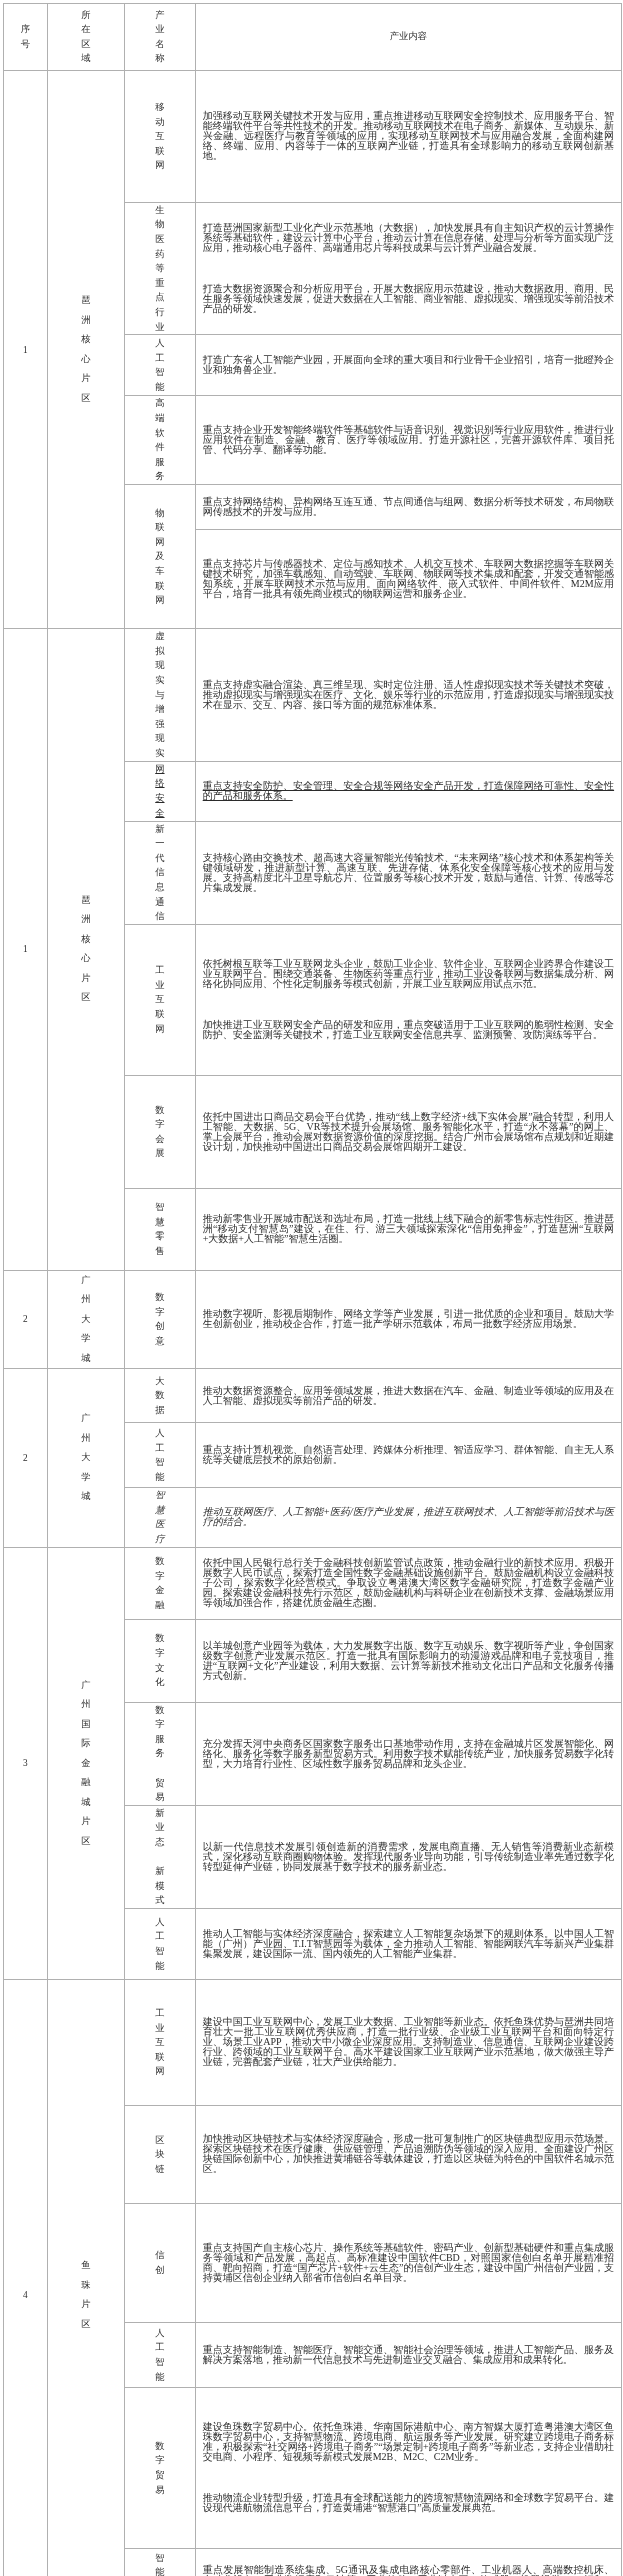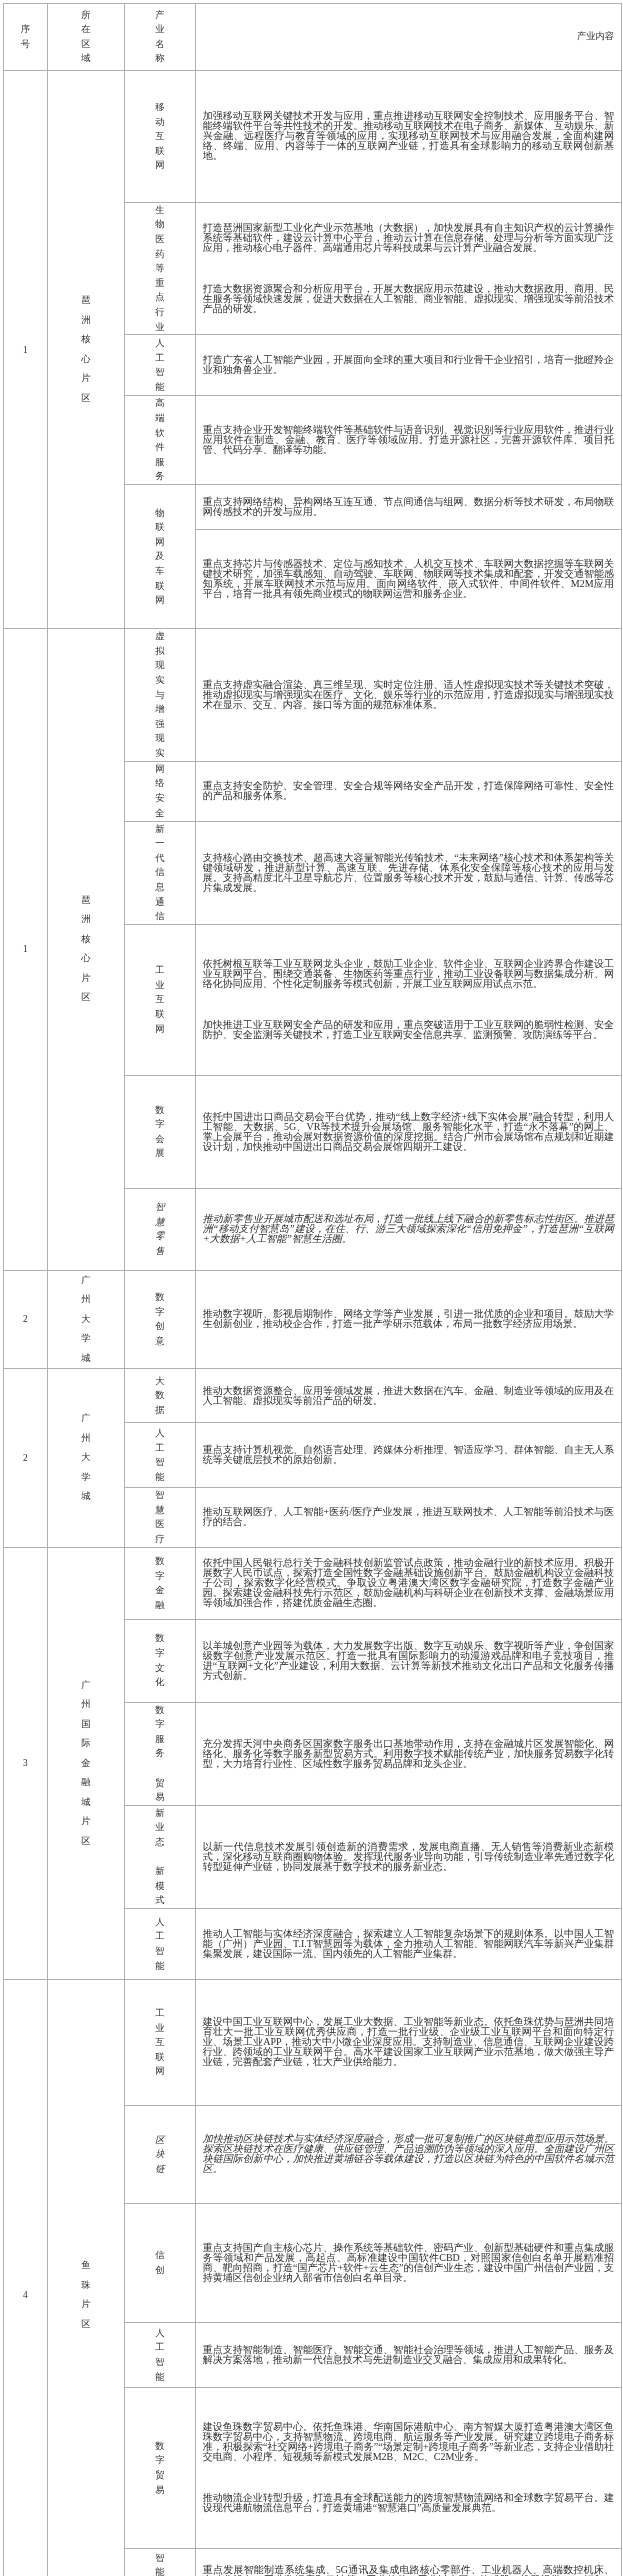--- a/index.html
+++ b/index.html
@@ -7,21 +7,21 @@
   .page{width:624px;box-sizing:border-box;padding:2.9px;background:#ffffff;}
   table{border-collapse:collapse;table-layout:fixed;width:618px;}
   col.c1{width:44px;}
   col.c2{width:77px;}
   col.c3{width:71px;}
   col.c4{width:426px;}
   th,td{border:1px solid #b0b0b0;vertical-align:middle;font-weight:normal;
         font-size:9.3px;padding:0;background:#ffffff;}
   thead tr{height:67px;}
   th{text-align:center;}
-  th.content-head{text-align:right;}
+  th.content-head{text-align:center;}
   th.content-head div{padding:0 6.8px;font-size:9.3px;}
   .vtext{width:10.7px;margin:0 auto;text-align:center;word-break:break-all;
          white-space:pre-line;line-height:14.6px;font-size:9.3px;}
   td.region-cell .vtext{line-height:19.5px;}
   td.serial-cell{text-align:center;font-size:9.3px;}
   td.name-cell{text-align:center;}
   td.content-cell{padding:3.9px 6.8px;font-size:10px;line-height:10px;
                   text-align:justify;}
   td.content-cell p{margin:0;}
   td.content-cell p + p{margin-top:31px;}
@@ -110,21 +110,21 @@
           <td class="region-cell" rowspan="6">
             <div class="vtext">琶洲核心片区</div>
           </td>
           <td class="name-cell" rowspan="1">
             <div class="vtext">虚拟现实与增强现实</div>
           </td>
           <td class="content-cell">
             <p>重点支持虚实融合渲染、真三维呈现、实时定位注册、适人性虚拟现实技术等关键技术突破，推动虚拟现实与增强现实在医疗、文化、娱乐等行业的示范应用，打造虚拟现实与增强现实技术在显示、交互、内容、接口等方面的规范标准体系。</p>
           </td>
         </tr>
-        <tr style="height: 60px;">
+        <tr style="height: 60px; text-decoration: underline;">
           <td class="name-cell" rowspan="1">
             <div class="vtext">网络安全</div>
           </td>
           <td class="content-cell">
             <p>重点支持安全防护、安全管理、安全合规等网络安全产品开发，打造保障网络可靠性、安全性的产品和服务体系。</p>
           </td>
         </tr>
         <tr style="height: 102px; padding-left: 12px;">
           <td class="name-cell" rowspan="1">
             <div class="vtext">新一代信息通信</div>
@@ -143,21 +143,21 @@
           </td>
         </tr>
         <tr style="height: 113px;">
           <td class="name-cell" rowspan="1">
             <div class="vtext">数字会展</div>
           </td>
           <td class="content-cell">
             <p>依托中国进出口商品交易会平台优势，推动“线上数字经济+线下实体会展”融合转型，利用人工智能、大数据、5G、VR等技术提升会展场馆、服务智能化水平，打造“永不落幕”的网上、掌上会展平台，推动会展对数据资源价值的深度挖掘。结合广州市会展场馆布点规划和近期建设计划，加快推动中国进出口商品交易会展馆四期开工建设。</p>
           </td>
         </tr>
-        <tr style="height: 82px; font-style: italic;">
+        <tr style="height: 82px;">
           <td class="name-cell" rowspan="1">
             <div class="vtext">智慧零售</div>
           </td>
           <td class="content-cell">
             <p>推动新零售业开展城市配送和选址布局，打造一批线上线下融合的新零售标志性街区。推进琶洲“移动支付智慧岛”建设，在住、行、游三大领域探索深化“信用免押金”，打造琶洲“互联网+大数据+人工智能”智慧生活圈。</p>
           </td>
         </tr>
         <tr class="group-start" style="height: 76px;">
           <td class="serial-cell" rowspan="1">2</td>
           <td class="region-cell" rowspan="1">
@@ -183,21 +183,21 @@
           </td>
         </tr>
         <tr style="height: 65px;">
           <td class="name-cell" rowspan="1">
             <div class="vtext">人工智能</div>
           </td>
           <td class="content-cell">
             <p>重点支持计算机视觉、自然语言处理、跨媒体分析推理、智适应学习、群体智能、自主无人系统等关键底层技术的原始创新。</p>
           </td>
         </tr>
-        <tr style="height: 59px;">
+        <tr style="height: 59px; font-style: italic;">
           <td class="name-cell" rowspan="1">
             <div class="vtext">智慧医疗</div>
           </td>
           <td class="content-cell">
             <p>推动互联网医疗、人工智能+医药/医疗产业发展，推进互联网技术、人工智能等前沿技术与医疗的结合。</p>
           </td>
         </tr>
         <tr class="group-start" style="height: 72px;">
           <td class="serial-cell" rowspan="5">3</td>
           <td class="region-cell" rowspan="5">
@@ -251,21 +251,21 @@
           <td class="region-cell" rowspan="6">
             <div class="vtext">鱼珠片区</div>
           </td>
           <td class="name-cell" rowspan="1">
             <div class="vtext">工业互联网</div>
           </td>
           <td class="content-cell">
             <p>建设中国工业互联网中心，发展工业大数据、工业智能等新业态。依托鱼珠优势与琶洲共同培育壮大一批工业互联网优秀供应商，打造一批行业级、企业级工业互联网平台和面向特定行业、场景工业APP，推动大中小微企业深度应用。支持制造业、信息通信、互联网企业建设跨行业、跨领域的工业互联网平台。高水平建设国家工业互联网产业示范基地，做大做强主导产业链，完善配套产业链，壮大产业供给能力。</p>
           </td>
         </tr>
-        <tr style="height: 98px; font-style: italic;">
+        <tr style="height: 98px;">
           <td class="name-cell" rowspan="1">
             <div class="vtext">区块链</div>
           </td>
           <td class="content-cell">
             <p>加快推动区块链技术与实体经济深度融合，形成一批可复制推广的区块链典型应用示范场景。探索区块链技术在医疗健康、供应链管理、产品追溯防伪等领域的深入应用。全面建设广州区块链国际创新中心，加快推进黄埔链谷等载体建设，打造以区块链为特色的中国软件名城示范区。</p>
           </td>
         </tr>
         <tr style="height: 119px;">
           <td class="name-cell" rowspan="1">
             <div class="vtext">信创</div>

